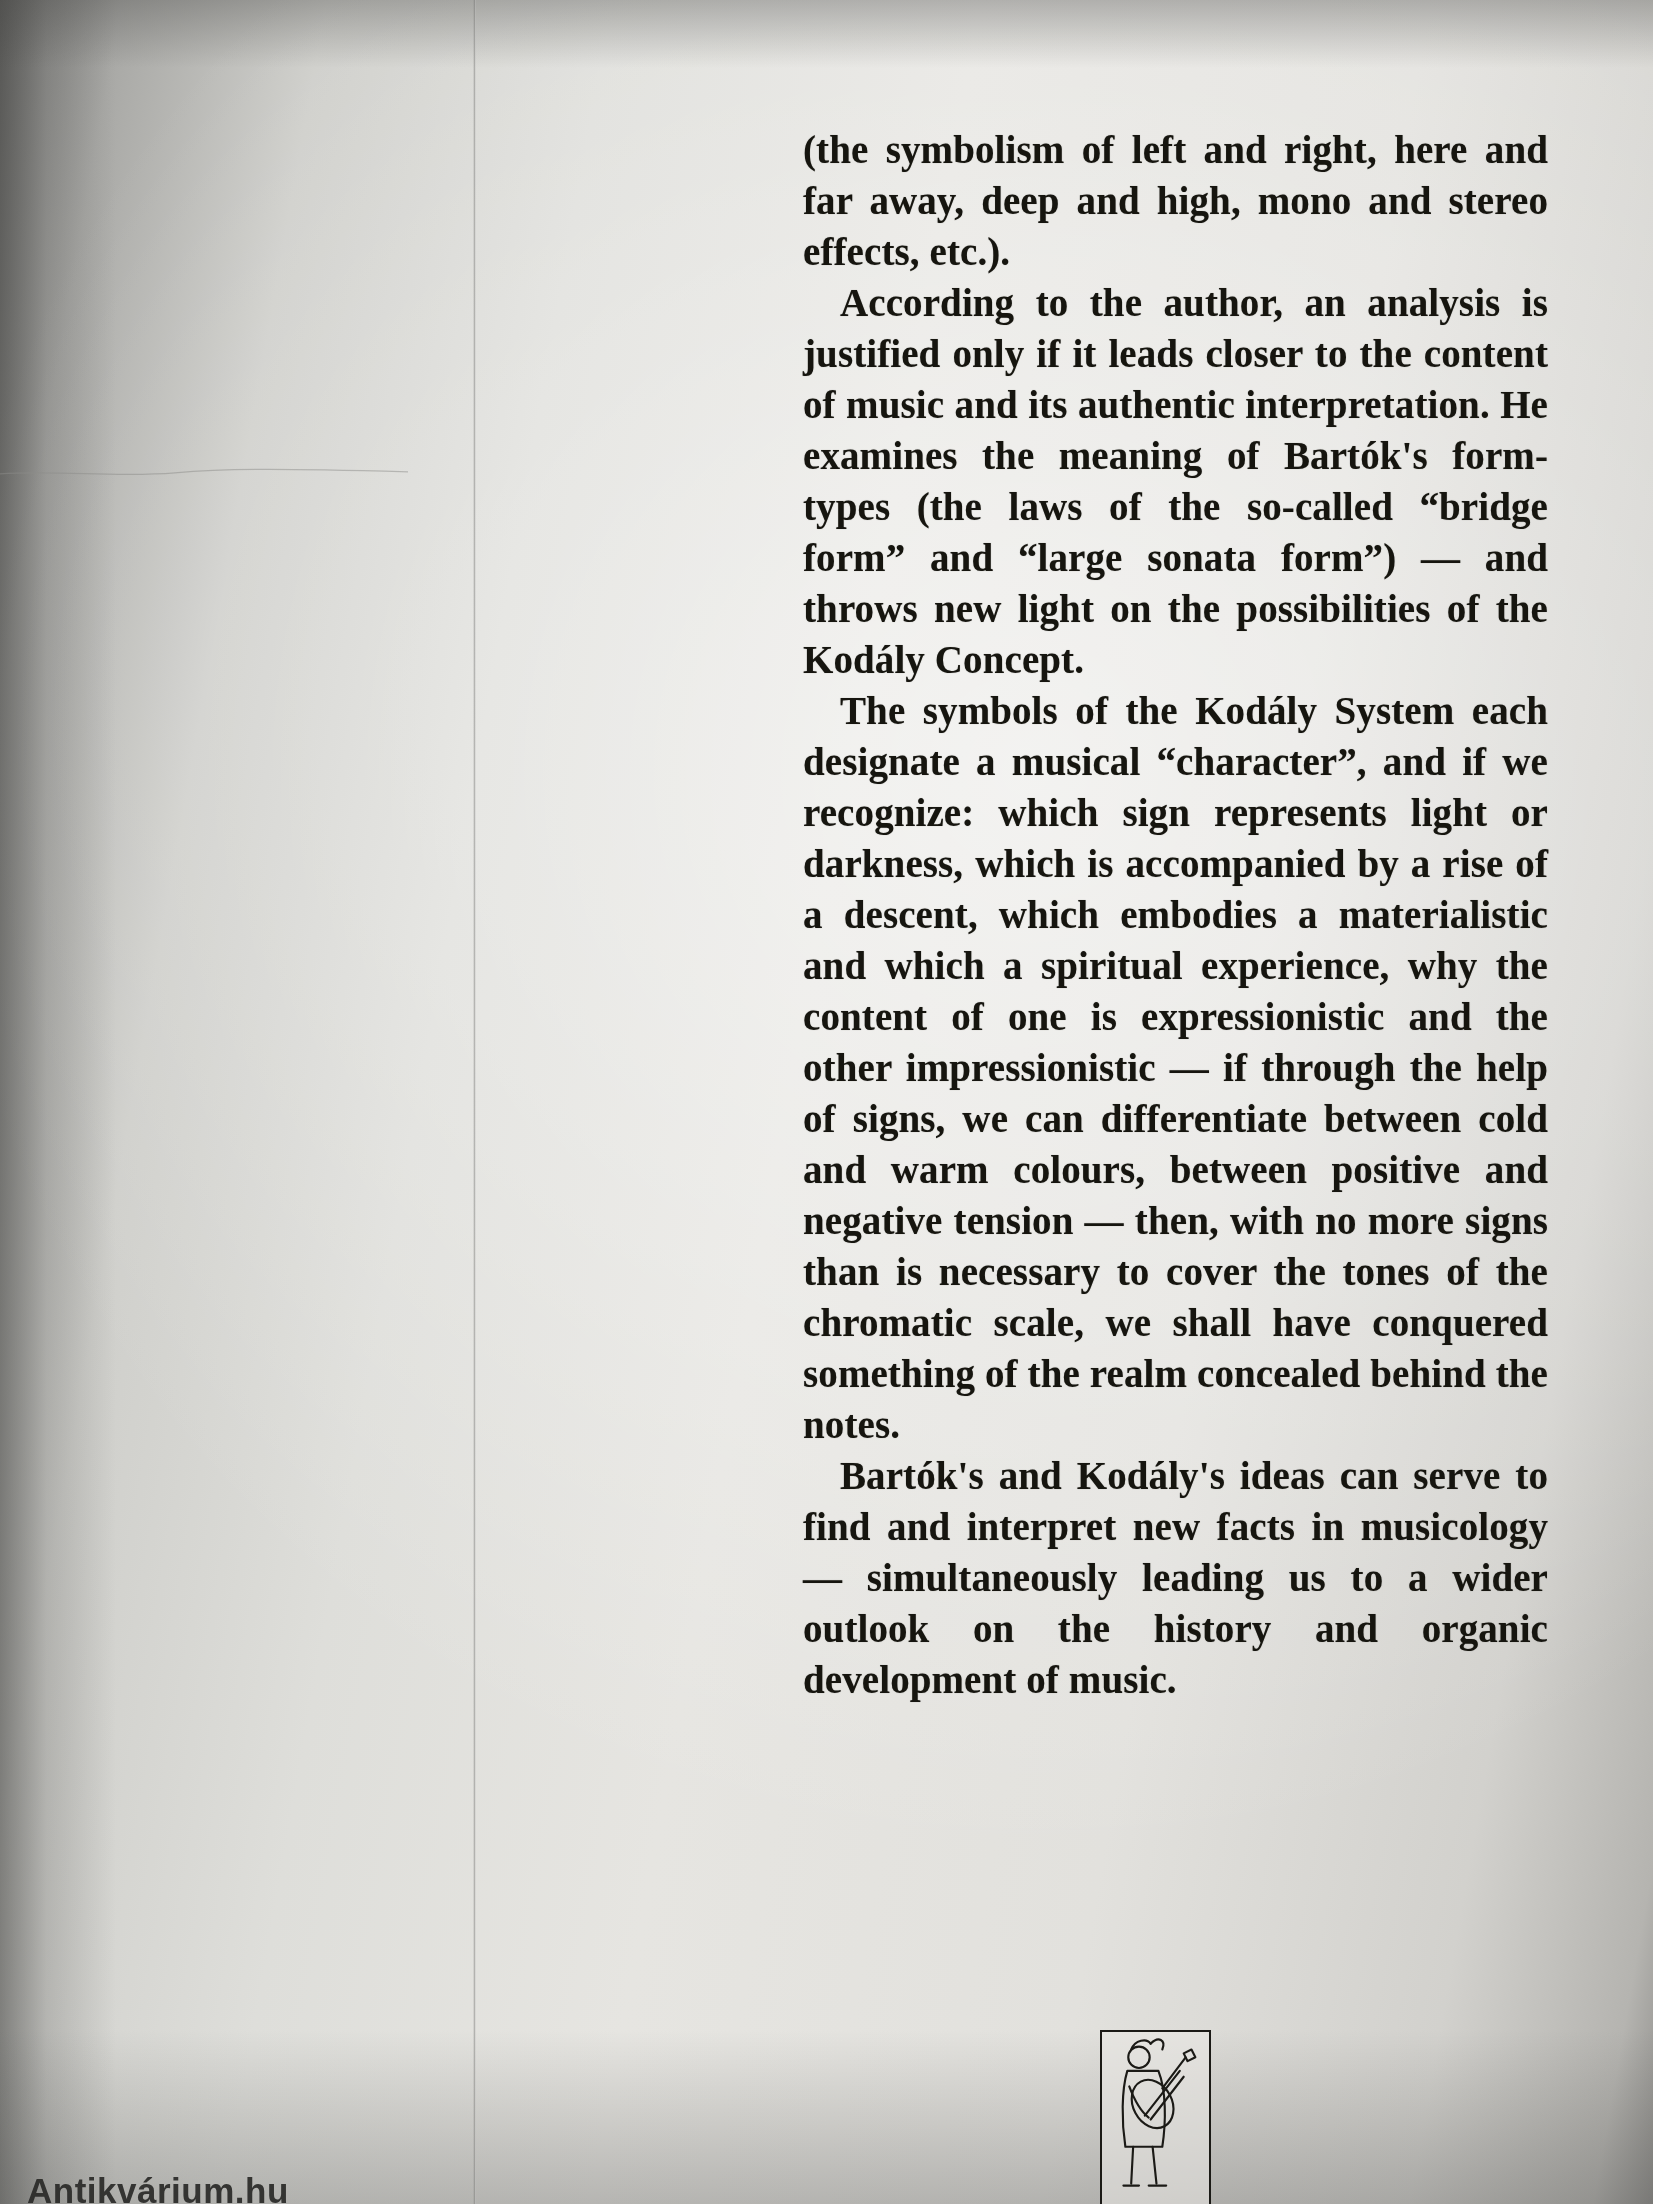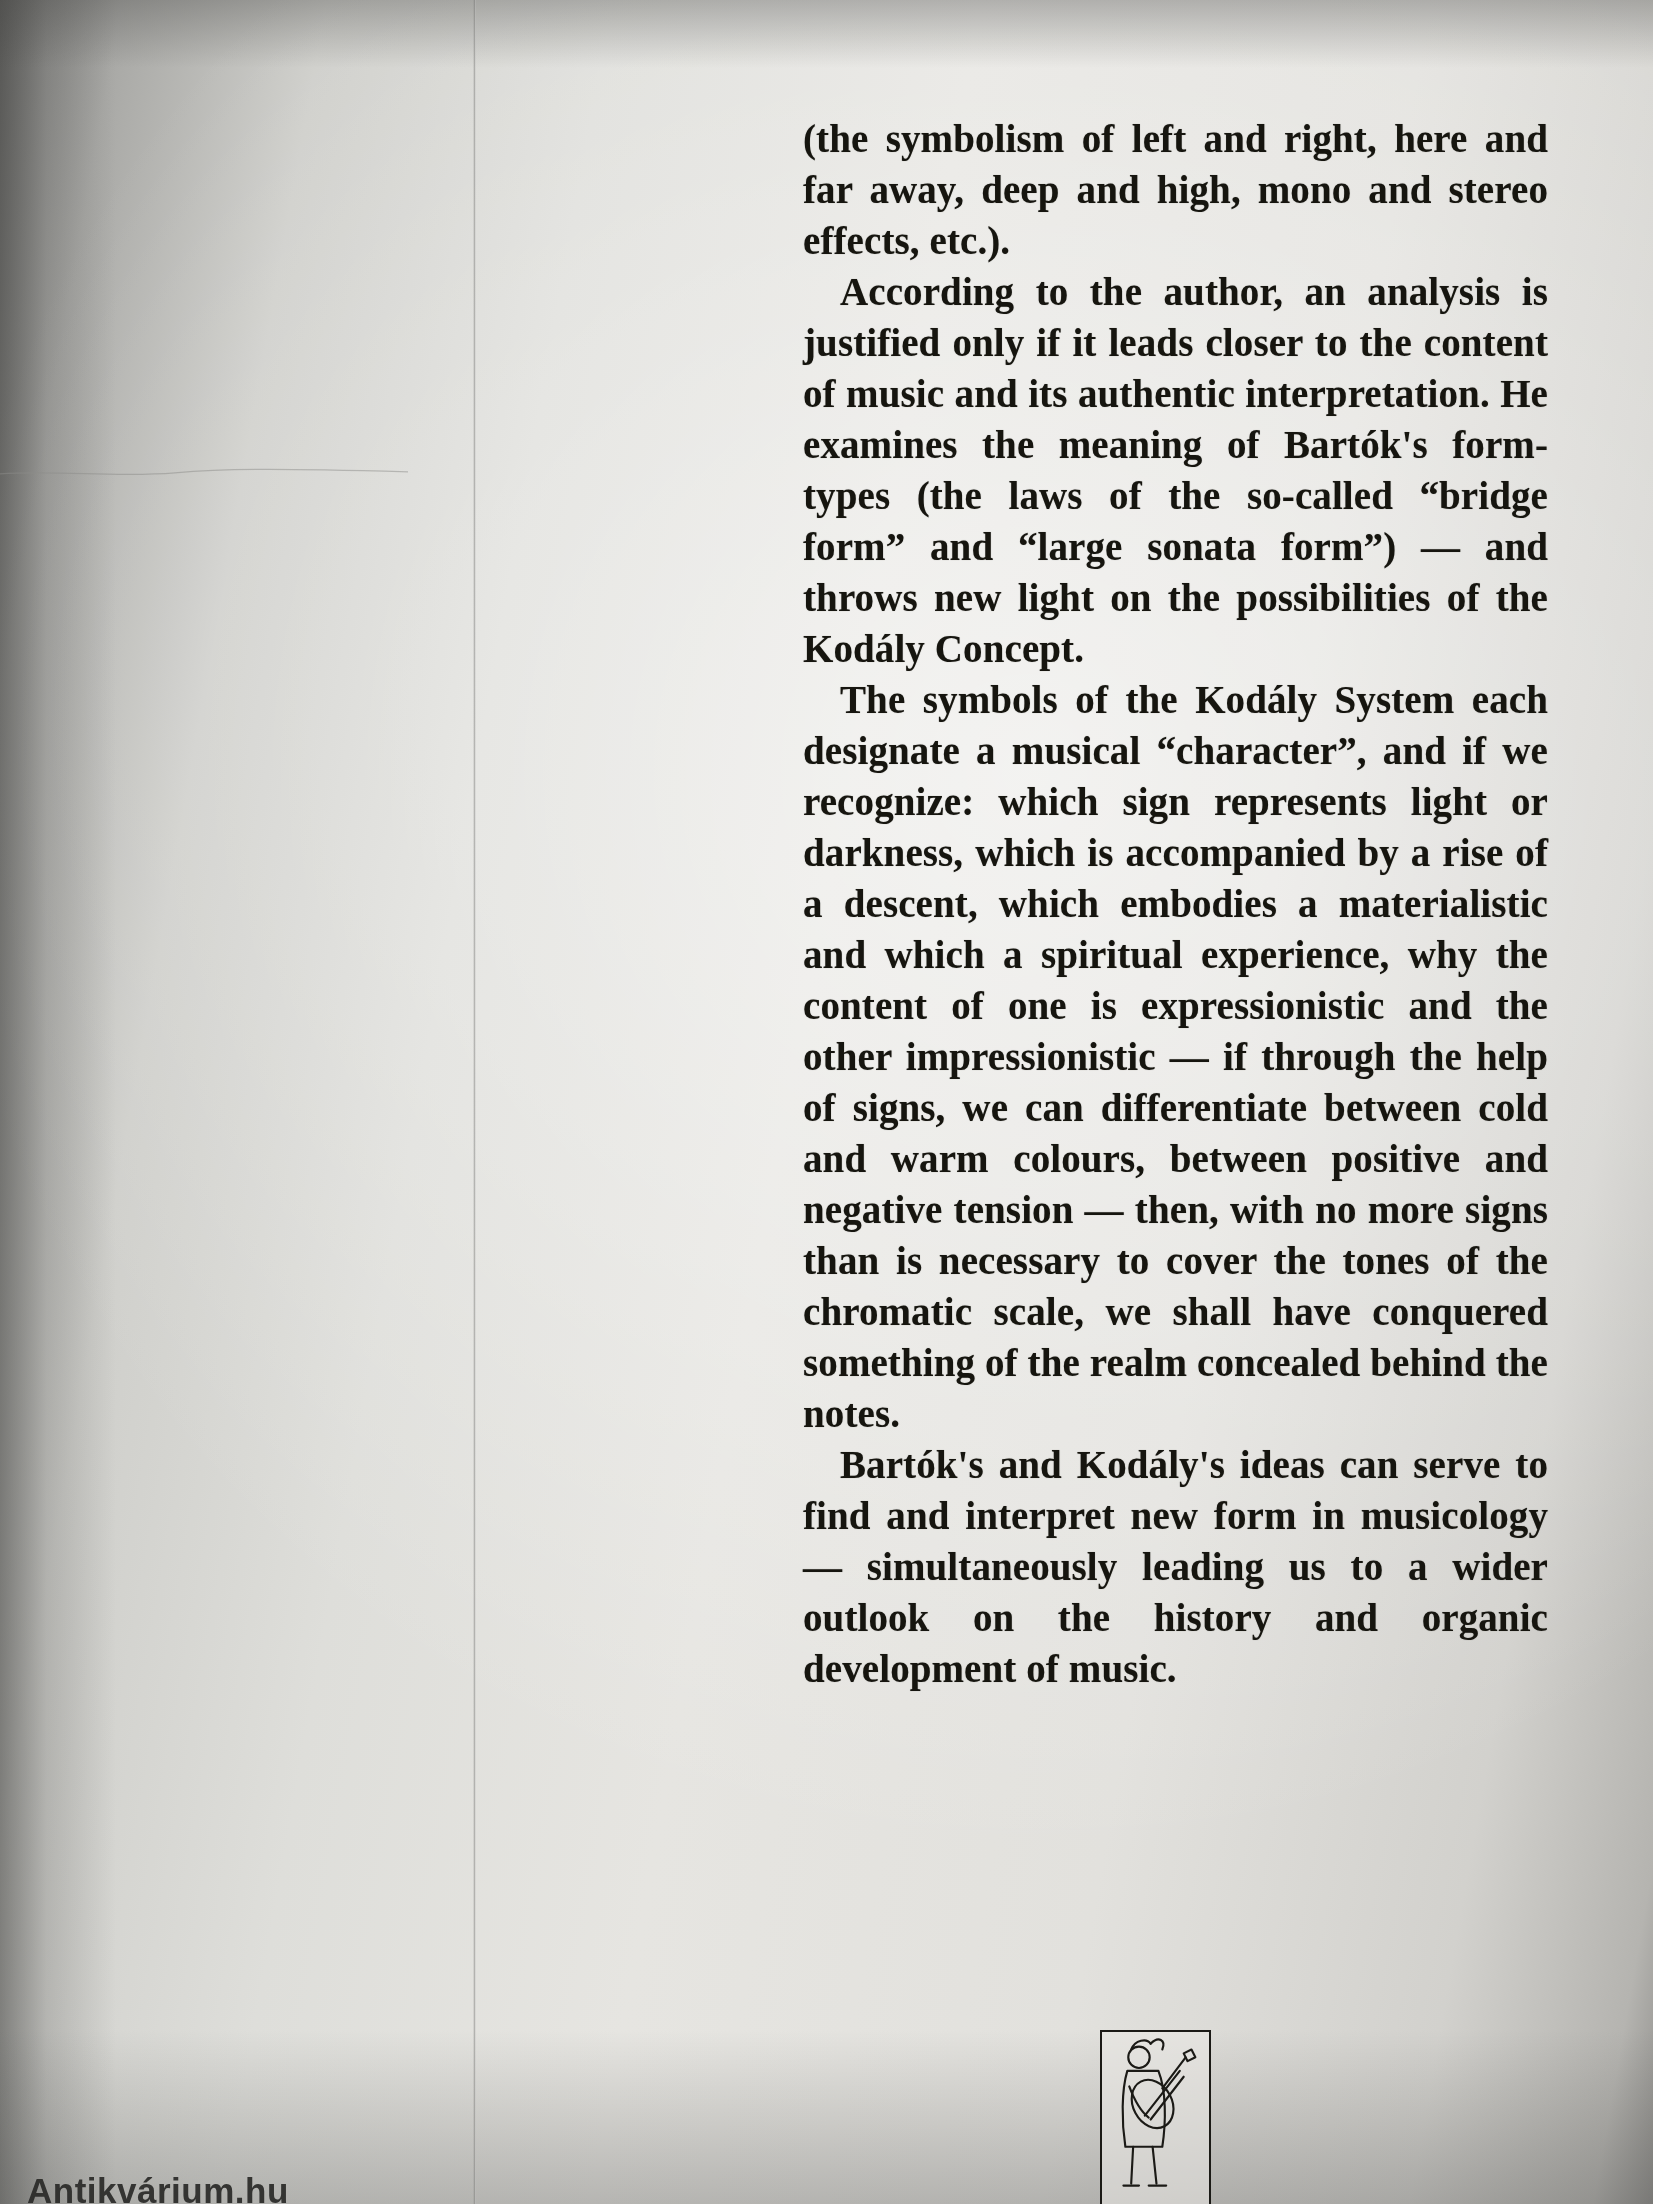--- a/index.html
+++ b/index.html
@@ -61,21 +61,21 @@
     left: 0; top: 466px;
     width: 408px; height: 13.6px;
     pointer-events: none;
     opacity: .5;
   }
 
   
   #text-column {
     position: absolute;
     left: 803px;
-    top: 113px;
+    top: 124px;
     width: 745px;
     color: #16150f;
   }
   #text-column p {
     margin: 0;
     font-size: 39px;
     line-height: 51px;
     letter-spacing: 0.1px;
     text-align: justify;
     text-justify: inter-word;
@@ -129,21 +129,21 @@
   </svg>
 
   <div id="text-column">
 
     <p class="para"><span>(the symbolism of left and right, here and far away, deep and high, mono and stereo effects, etc.).</span></p>
 
     <p class="para indent"><span>According to the author, an analysis is justified only if it leads closer to the </span><span class="it">content</span><span> of music and its authentic </span><span class="it">interpretation</span><span>. He examines the meaning of Bartók's form-types (the laws of the so-called “bridge form” and “large sonata form”) — and throws new light on the possibilities of the Kodály Concept.</span></p>
 
     <p class="para indent"><span>The symbols of the Kodály System each designate a musical “character”, and if we recognize: which sign represents light or darkness, which is accompanied by a rise of a descent, which embodies a materialistic and which a spiritual experience, why the content of one is expressionistic and the other impressionistic — if through the help of signs, we can differentiate between cold and warm colours, between positive and negative tension — then, with no more signs than is necessary to cover the tones of the chromatic scale, we shall have conquered something of the realm concealed behind the notes.</span></p>
 
-    <p class="para indent"><span>Bartók's and Kodály's ideas can serve to find and interpret new form in musicology — simultaneously leading us to a wider outlook on the history and organic development of music.</span></p>
+    <p class="para indent"><span>Bartók's and Kodály's ideas can serve to find and interpret new facts in musicology — simultaneously leading us to a wider outlook on the history and organic development of music.</span></p>
 
   </div>
 
   <div id="colophon">
     <svg width="107" height="175" viewBox="0 0 110 180">
       <g fill="none" stroke="#1b1a16" stroke-width="2.2" stroke-linecap="round" stroke-linejoin="round">
 
         <circle cx="38" cy="26" r="11"></circle>
 
         <path d="M30 18 C 34 8, 46 6, 50 12"></path>

